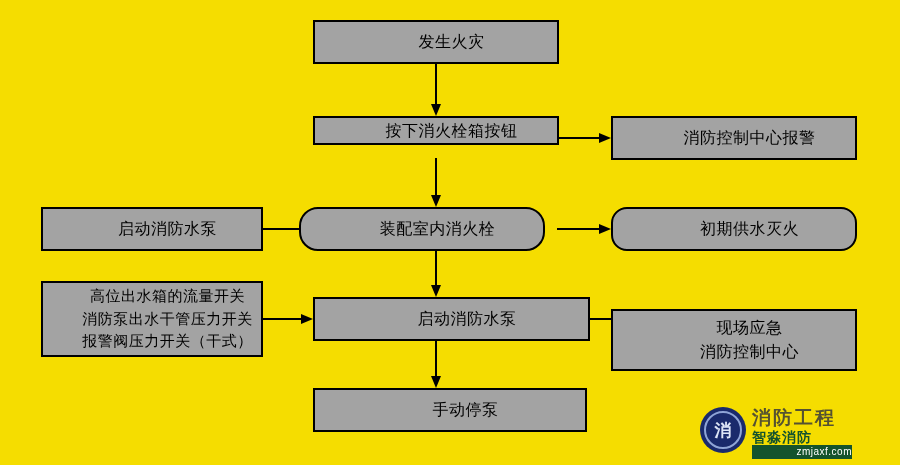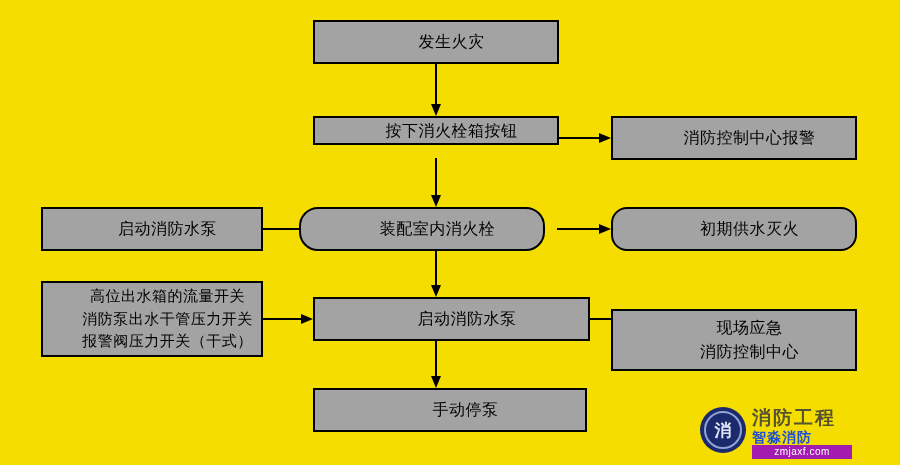--- a/index.html
+++ b/index.html
@@ -82,34 +82,34 @@
     color: #3a3a3a;
     font-weight: bold;
     letter-spacing: 2px;
     opacity: 0.85;
   }
   .wm-sub {
     position: absolute;
     left: 52px;
     top: 28px;
     font-size: 14px;
-    color: #1d4ed8;
+    color: #14532d;
     font-weight: bold;
     letter-spacing: 1px;
   }
   .wm-url {
     position: absolute;
     left: 52px;
     top: 44px;
     width: 100px;
     height: 14px;
-    background: #a21caf;
+    background: #14532d;
     color: #fff;
     font-size: 10px;
-    text-align: center;
+    text-align: right;
     line-height: 14px;
     letter-spacing: 0.5px;
   }
 </style>
 </head>
 <body>
 
 <div id="canvas">
 
   <div class="arrow" style="left:430px; top:62px; width:12px; height:56px;">

